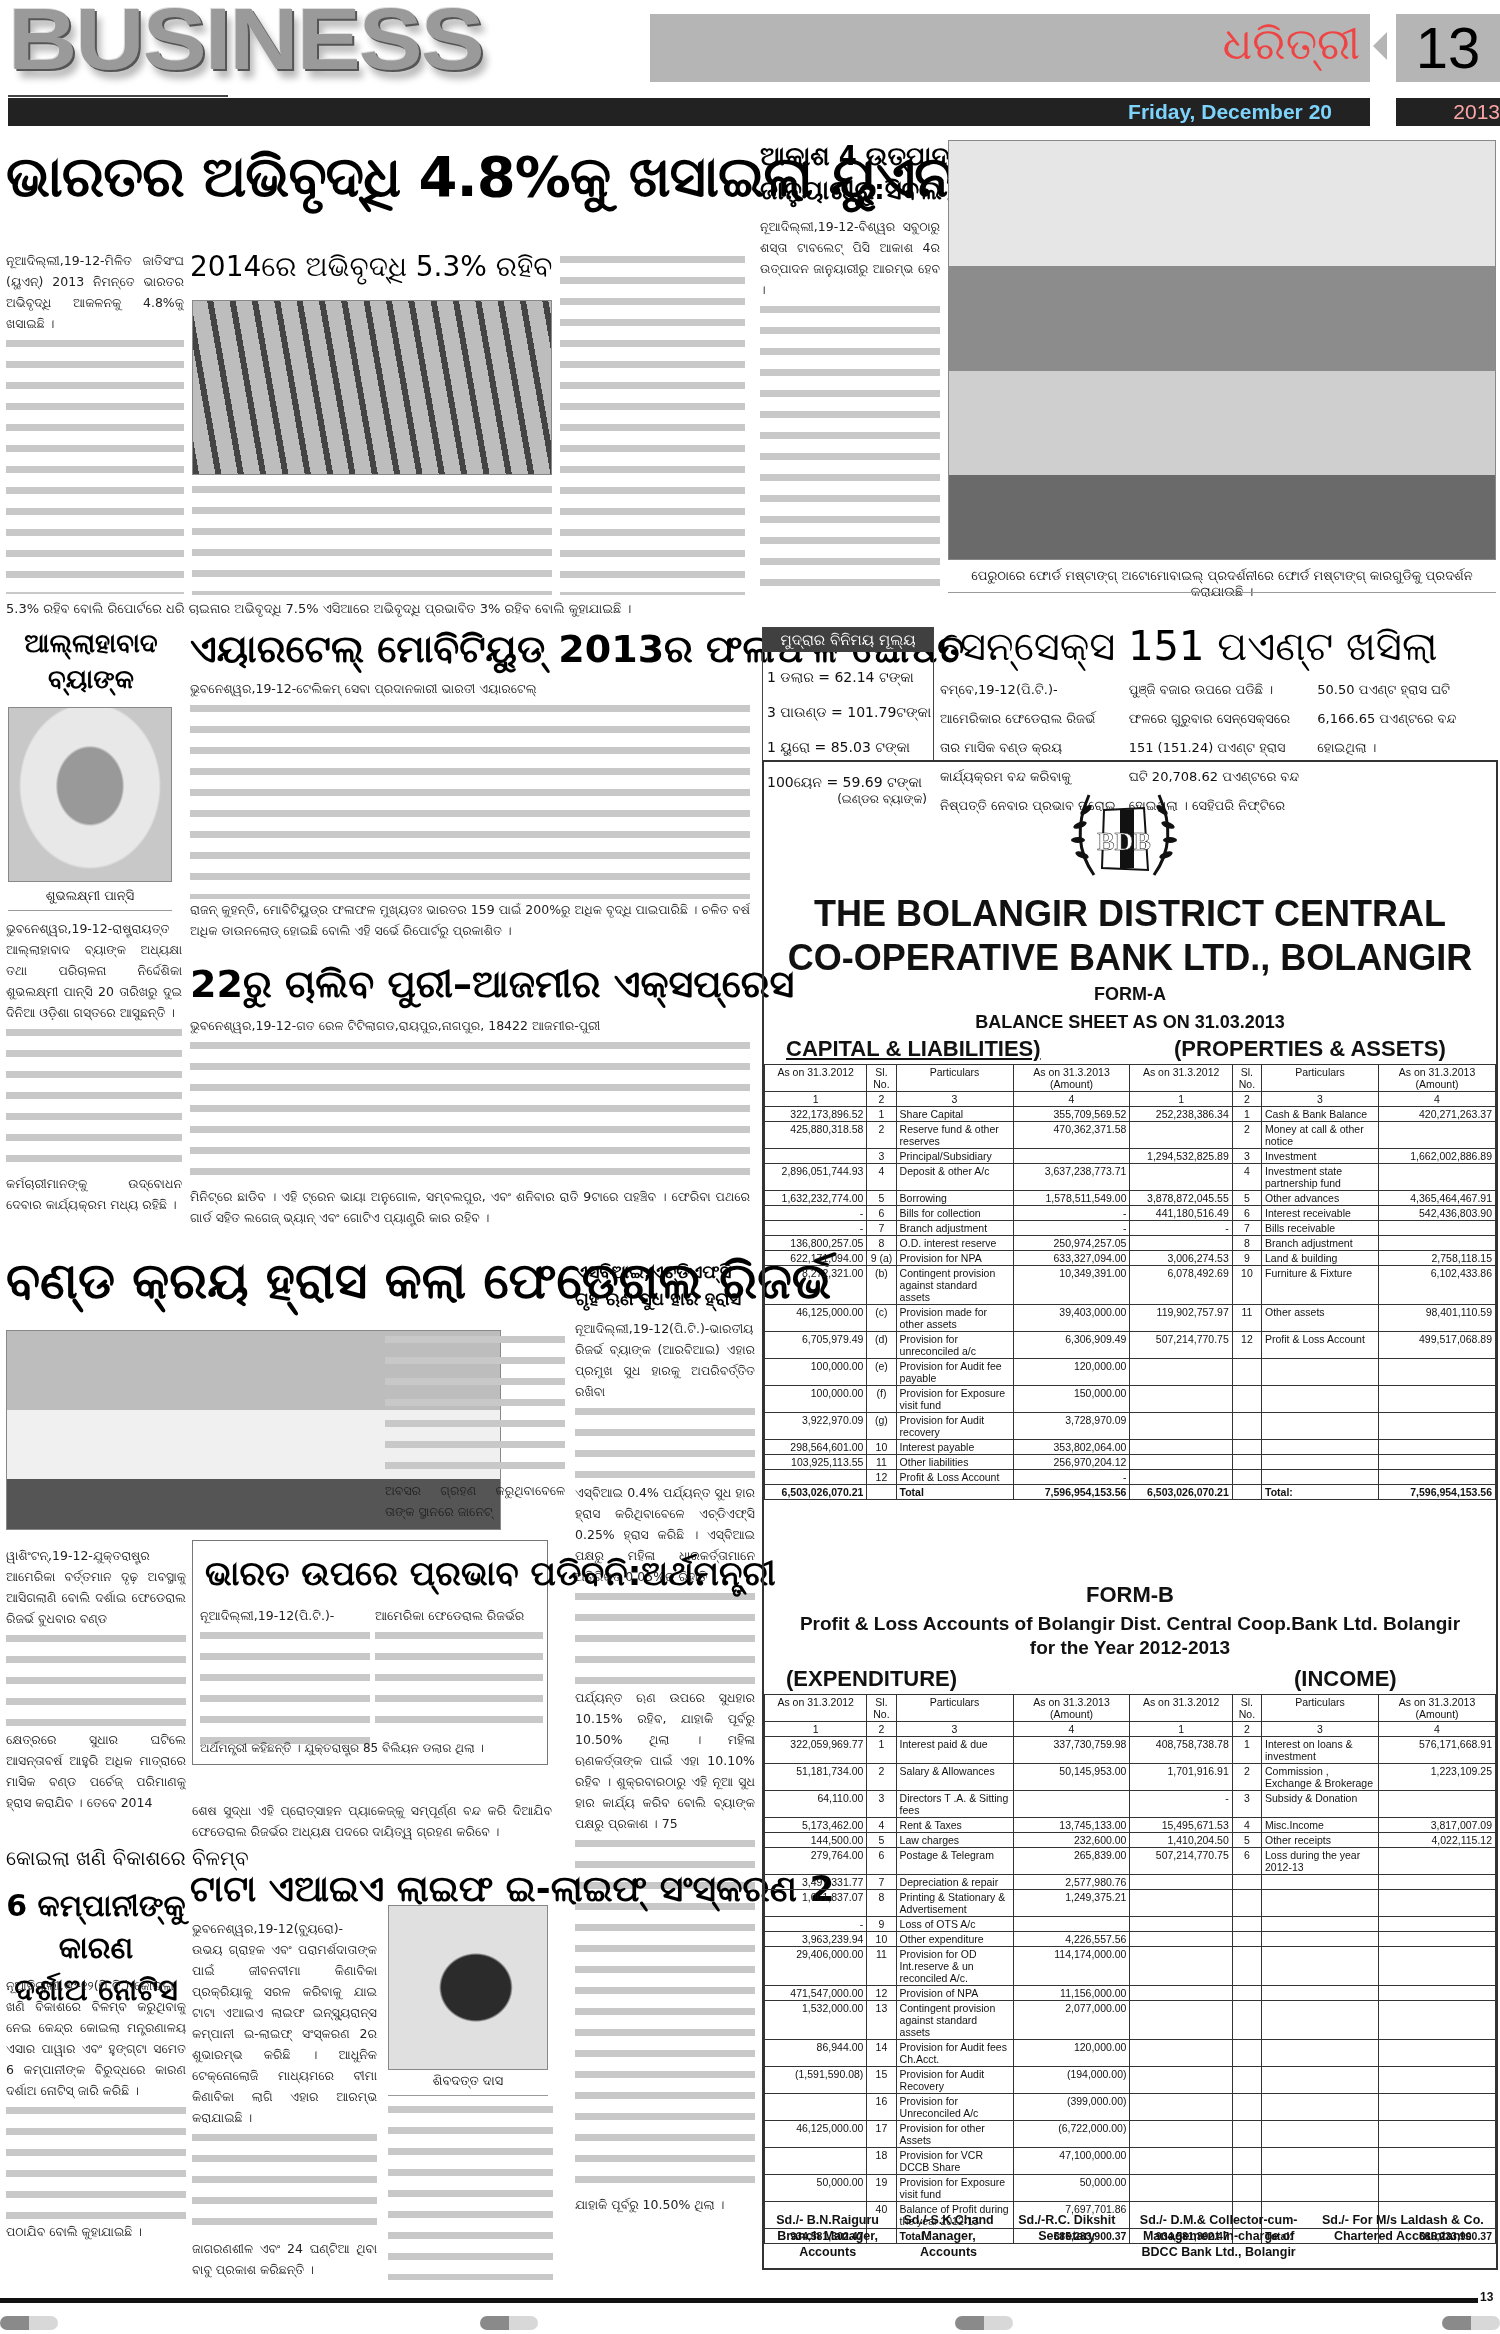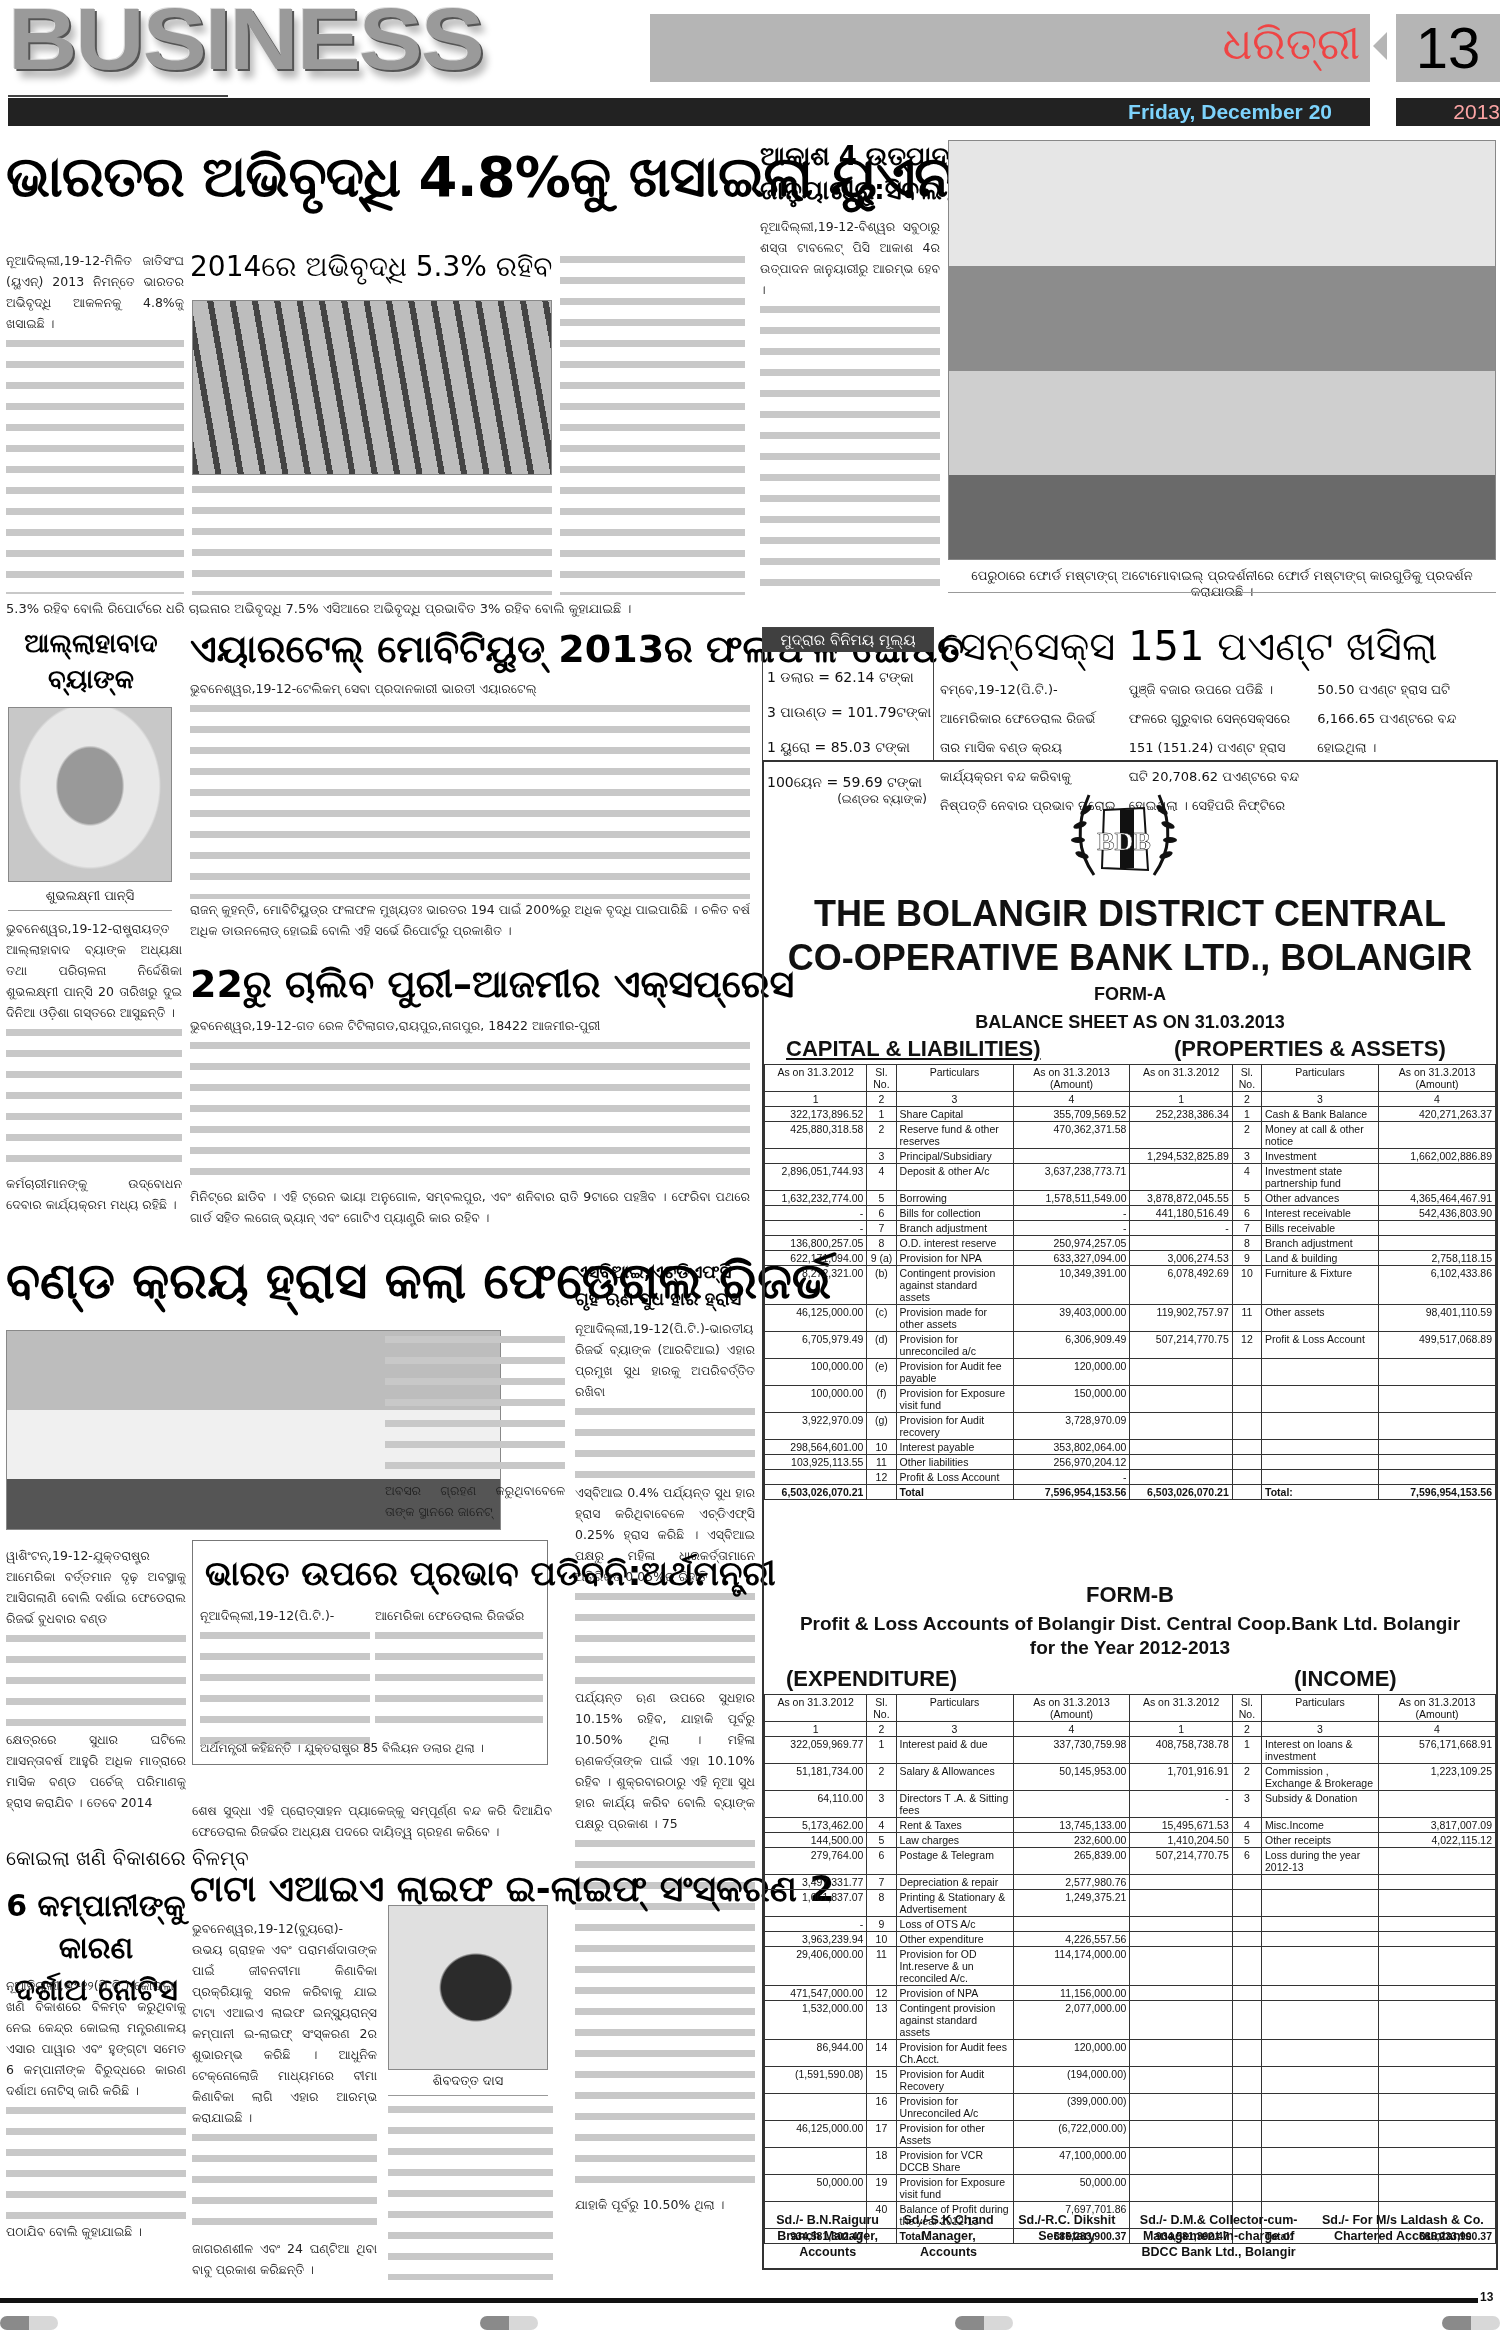--- a/index.html
+++ b/index.html
@@ -124,21 +124,21 @@
 <div class="abs col" style="left:6px; top:918px; width:176px; height:330px;">
   <span>ଭୁବନେଶ୍ୱର,19-12-ରାଷ୍ଟ୍ରାୟତ୍ତ ଆଲ୍ଲାହାବାଦ ବ୍ୟାଙ୍କ ଅଧ୍ୟକ୍ଷା ତଥା ପରିଚାଳନା ନିର୍ଦ୍ଦେଶିକା ଶୁଭଲକ୍ଷ୍ମୀ ପାନ୍‌ସି 20 ତାରିଖରୁ ଦୁଇ ଦିନିଆ ଓଡ଼ିଶା ଗସ୍ତରେ ଆସୁଛନ୍ତି ।</span>
   <div class="col-fill" style="height:150px;"></div>
   <span>କର୍ମଚାରୀମାନଙ୍କୁ ଉଦ୍‌ବୋଧନ ଦେବାର କାର୍ଯ୍ୟକ୍ରମ ମଧ୍ୟ ରହିଛି ।</span>
 </div>
 
 <div class="abs hl hl-airtel">ଏୟାରଟେଲ୍ ମୋବିଟିୟୁଡ୍ 2013ର ଫଳାଫଳ ଘୋଷିତ</div>
 <div class="abs col" style="left:190px; top:678px; width:560px; height:280px;">
   <span>ଭୁବନେଶ୍ୱର,19-12-ଟେଲିକମ୍ ସେବା ପ୍ରଦାନକାରୀ ଭାରତୀ ଏୟାରଟେଲ୍</span>
   <div class="col-fill" style="height:200px;"></div>
-  <span>ରାଜନ୍ କୁହନ୍ତି, ମୋବିଟିୟୁଡ୍‌ର ଫଳାଫଳ ମୁଖ୍ୟତଃ ଭାରତର 194  ପାଇଁ 200%ରୁ ଅଧିକ ବୃଦ୍ଧି ପାଇପାରିଛି । ଚଳିତ ବର୍ଷ ଅଧିକ  ଡାଉନଲୋଡ୍ ହୋଇଛି ବୋଲି ଏହି ସର୍ଭେ ରିପୋର୍ଟରୁ ପ୍ରକାଶିତ ।</span>
+  <span>ରାଜନ୍ କୁହନ୍ତି, ମୋବିଟିୟୁଡ୍‌ର ଫଳାଫଳ ମୁଖ୍ୟତଃ ଭାରତର 159  ପାଇଁ 200%ରୁ ଅଧିକ ବୃଦ୍ଧି ପାଇପାରିଛି । ଚଳିତ ବର୍ଷ ଅଧିକ  ଡାଉନଲୋଡ୍ ହୋଇଛି ବୋଲି ଏହି ସର୍ଭେ ରିପୋର୍ଟରୁ ପ୍ରକାଶିତ ।</span>
 </div>
 
 <div class="abs hl hl-puri">22ରୁ ଚାଲିବ ପୁରୀ–ଆଜମୀର ଏକ୍ସପ୍ରେସ</div>
 <div class="abs col" style="left:190px; top:1015px; width:560px; height:230px;">
   <span>ଭୁବନେଶ୍ୱର,19-12-ଗତ ରେଳ  ଟିଟିଲାଗଡ,ରାୟପୁର,ନାଗପୁର,  18422 ଆଜମୀର-ପୁରୀ</span>
   <div class="col-fill" style="height:150px;"></div>
   <span>ମିନିଟ୍‌ରେ ଛାଡିବ । ଏହି ଟ୍ରେନ ଭାୟା ଅନୁଗୋଳ, ସମ୍ବଲପୁର,  ଏବଂ ଶନିବାର ରାତି 9ଟାରେ ପହଞ୍ଚିବ । ଫେରିବା ପଥରେ  ଗାର୍ଡ ସହିତ ଲଗେଜ୍ ଭ୍ୟାନ୍ ଏବଂ ଗୋଟିଏ ପ୍ୟାଣ୍ଟ୍ରି କାର ରହିବ ।</span>
 </div>
 
 <div class="abs hl hl-fed">ବଣ୍ଡ କ୍ରୟ ହ୍ରାସ କଲା ଫେଡେରାଲ ରିଜର୍ଭ</div>

